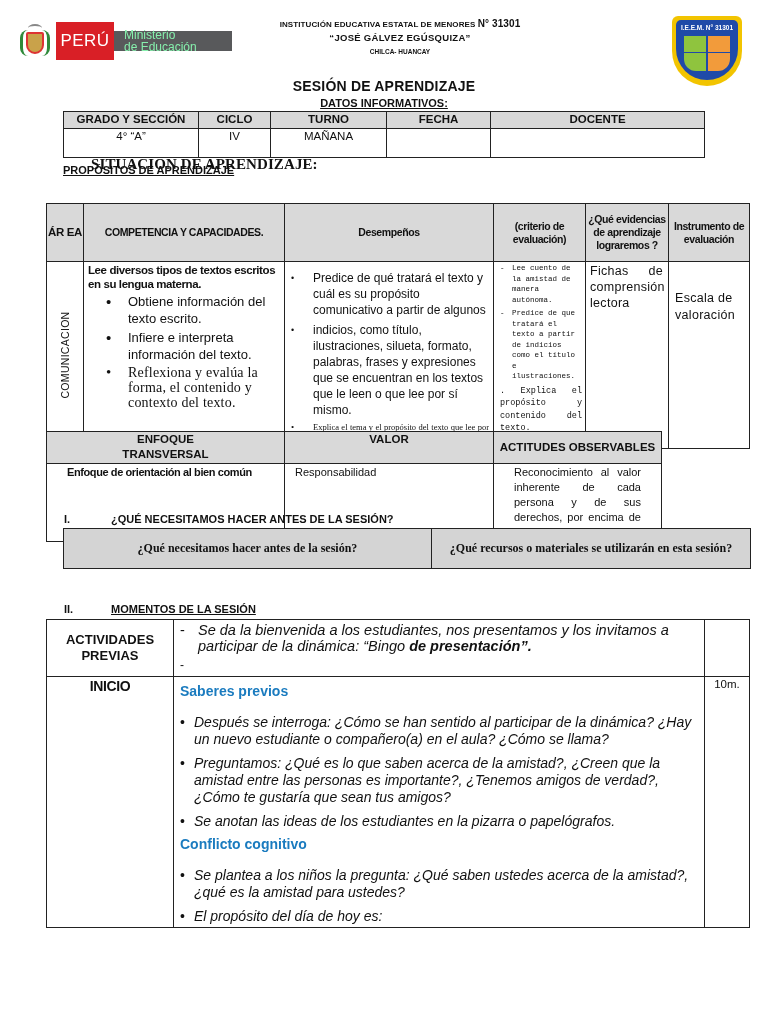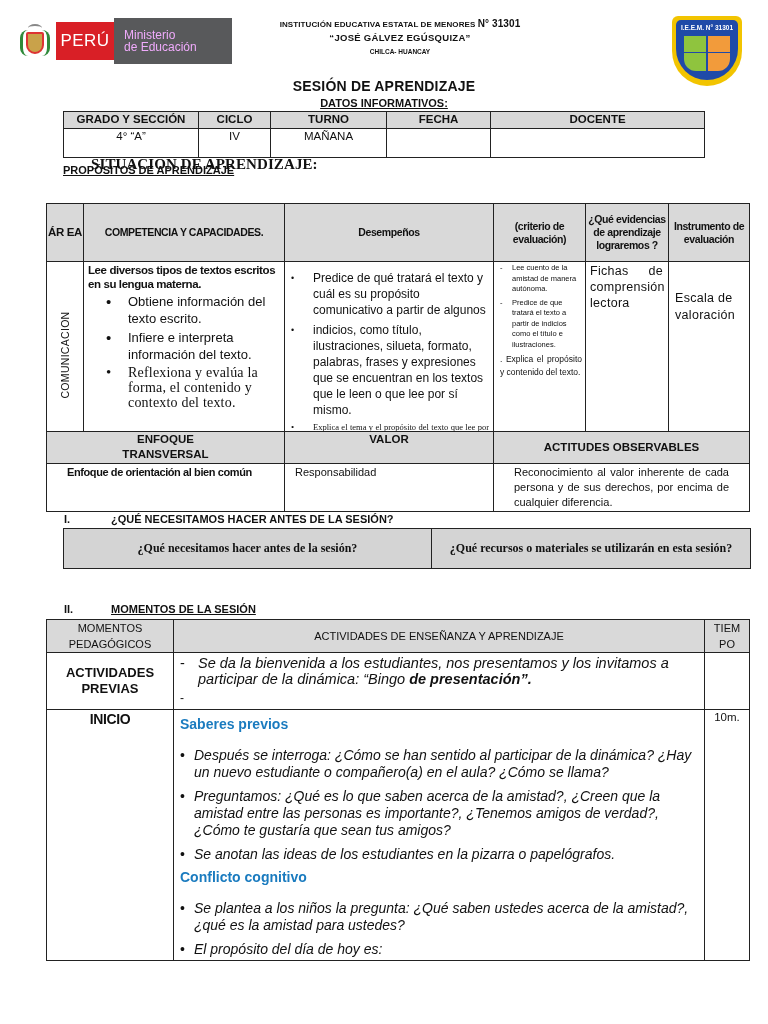--- a/index.html
+++ b/index.html
@@ -8,21 +8,21 @@
   .abs { position: absolute; }
 
   
   .logo-minedu { left: 20px; top: 22px; width: 216px; height: 38px; display: flex; align-items: center; }
   .escudo { width: 30px; height: 34px; margin-right: 6px; position: relative; }
   .escudo .shield { position: absolute; left: 6px; top: 8px; width: 18px; height: 22px; background: #c9a24a; border-radius: 2px 2px 9px 9px; border: 2px solid #d33; }
   .escudo .leafL { position: absolute; left: 0; top: 6px; width: 8px; height: 26px; border-left: 3px solid #2f8a3a; border-radius: 10px 0 0 10px; }
   .escudo .leafR { position: absolute; right: 0; top: 6px; width: 8px; height: 26px; border-right: 3px solid #2f8a3a; border-radius: 0 10px 10px 0; }
   .escudo .crown { position: absolute; left: 8px; top: 0; width: 14px; height: 8px; border-top: 2px solid #888; border-radius: 50% 50% 0 0; }
   .peru-box { background: #d91f26; color: #fff; height: 38px; width: 58px; display: flex; align-items: center; justify-content: center; font-size: 17px; letter-spacing: 0.5px; }
-  .min-box { background: #58595b; color: #f0abfc; height: 46px; width: 118px; padding-left: 10px; display: flex; flex-direction: column; justify-content: center; font-size: 12px; line-height: 12px; }
+  .min-box { background: #58595b; color: #86efac; height: 20px; width: 118px; padding-left: 10px; display: flex; flex-direction: column; justify-content: center; font-size: 12px; line-height: 12px; }
 
   .inst { left: 200px; width: 400px; text-align: center; font-weight: bold; }
   .inst1 { top: 18px; font-size: 8px; letter-spacing: 0.1px; }
   .inst1 .num { font-size: 10px; }
   .inst2 { top: 32px; font-size: 9.5px; letter-spacing: 0.3px; }
   .inst3 { top: 48px; font-size: 6.5px; }
 
   .school-logo { left: 672px; top: 16px; width: 70px; height: 70px; }
   .school-logo .sh { position: absolute; inset: 0; background: #f2c400; border-radius: 6px 6px 35px 35px; }
   .school-logo .inner { position: absolute; left: 4px; top: 4px; width: 62px; height: 60px; background: #1f4aa8; border-radius: 5px 5px 31px 31px; }
@@ -54,29 +54,29 @@
   .vert { position: absolute; left: 50%; top: 50%; transform: translate(-50%,-50%) rotate(-90deg); white-space: nowrap; font-size: 10.5px; letter-spacing: 0.3px; }
   .comp-title { font-size: 11.5px; font-weight: bold; letter-spacing: -0.4px; line-height: 14px; padding: 1px 4px 0; }
   .comp-list { list-style: none; padding-left: 22px; }
   .comp-list li { position: relative; padding-left: 22px; font-size: 13px; line-height: 17px; margin-top: 2px; }
   .comp-list li::before { content: "•"; position: absolute; left: 0; font-size: 15px; }
   .comp-list li.serif { font-family: "Liberation Serif", serif; font-size: 14px; line-height: 15px; letter-spacing: 0.2px; }
   .des-list { list-style: none; padding: 8px 4px 0 28px; }
   .des-list li { position: relative; font-size: 12px; line-height: 16px; margin-bottom: 4px; }
   .des-list li::before { content: "•"; position: absolute; left: -22px; font-size: 9px; }
   .des-list li.serif { font-family: "Liberation Serif", serif; font-size: 8.5px; line-height: 11px; text-align: justify; }
-  .crit { padding: 1px 3px 0 4px; }
+  .crit { padding: 1px 3px 0 4px; font-family: Liberation Mono, monospace; }
   .crit .it { position: relative; padding-left: 14px; font-size: 7.5px; line-height: 10.5px; margin-bottom: 3px; }
   .crit .it::before { content: "-"; position: absolute; left: 2px; }
   .crit .last { font-size: 8.5px; line-height: 12.5px; text-align: justify; padding-left: 2px; }
   .evid { font-size: 12.5px; line-height: 16px; padding: 1px 5px 0 4px; text-align: justify; letter-spacing: 0.3px; }
   .instr { font-size: 12.5px; line-height: 17px; padding: 28px 4px 0 6px; letter-spacing: 0.3px; }
 
   
-  .enf { left: 46px; top: 431px; width: 704px; }
+  .enf { left: 46px; top: 431px; width: 616px; }
   .enf th { font-size: 11.5px; height: 32px; line-height: 15px; vertical-align: top; }
   .enf td { font-size: 11px; line-height: 15px; padding: 1px 20px; height: 47px; }
 
   .sec-h { font-size: 11px; font-weight: bold; }
   .sec1 { left: 64px; top: 513px; }
   .sec1 .t { position: absolute; left: 47px; white-space: nowrap; }
   .sec2 { left: 64px; top: 603px; }
   .sec2 .t { position: absolute; left: 47px; white-space: nowrap; text-decoration: underline; }
 
   .antes { left: 63px; top: 528px; width: 688px; border-top: none; }
@@ -253,25 +253,20 @@
   <span class="t">MOMENTOS DE LA SESIÓN</span>
 </div>
 
 <table class="mom">
   <colgroup>
       <col style="width:127px">
       <col style="width:531px">
       <col>
     </colgroup>
   <tbody>
-      <tr>
-    <th style="padding:0 12px;">MOMENTOS PEDAGÓGICOS</th>
-    <th>ACTIVIDADES DE ENSEÑANZA Y APRENDIZAJE</th>
-    <th style="padding:0 8px;">TIEM PO</th>
-  </tr>
   <tr style="height:57px;">
     <td class="prev-label">ACTIVIDADES PREVIAS</td>
     <td>
       <div class="act" style="position:relative; padding-left:24px;">
         <span style="position:absolute; left:6px; font-style:normal;">-</span>
         <span>Se da la bienvenida a los estudiantes, nos presentamos y los invitamos a participar de la dinámica: “Bingo </span><b>de presentación</b><b>”.</b>
       </div>
       <div style="font-size:12px; padding-left:6px; margin-top:4px;">-</div>
     </td>
     <td></td>

